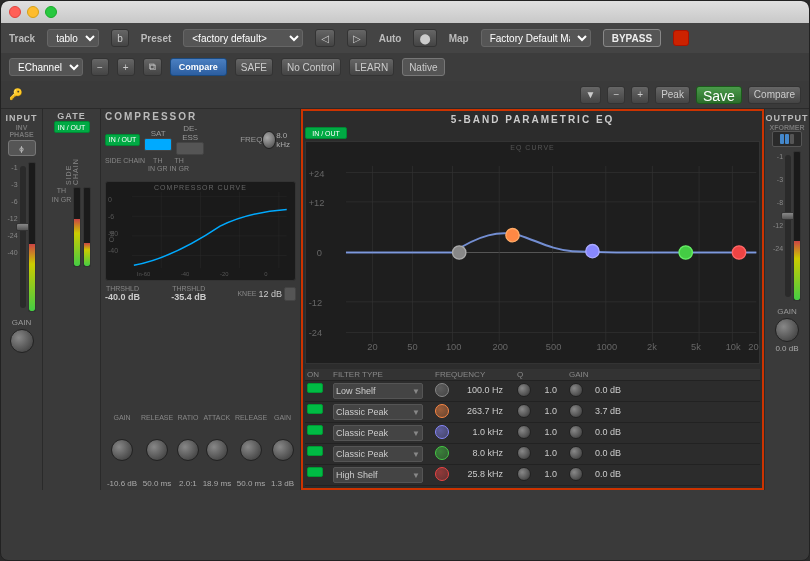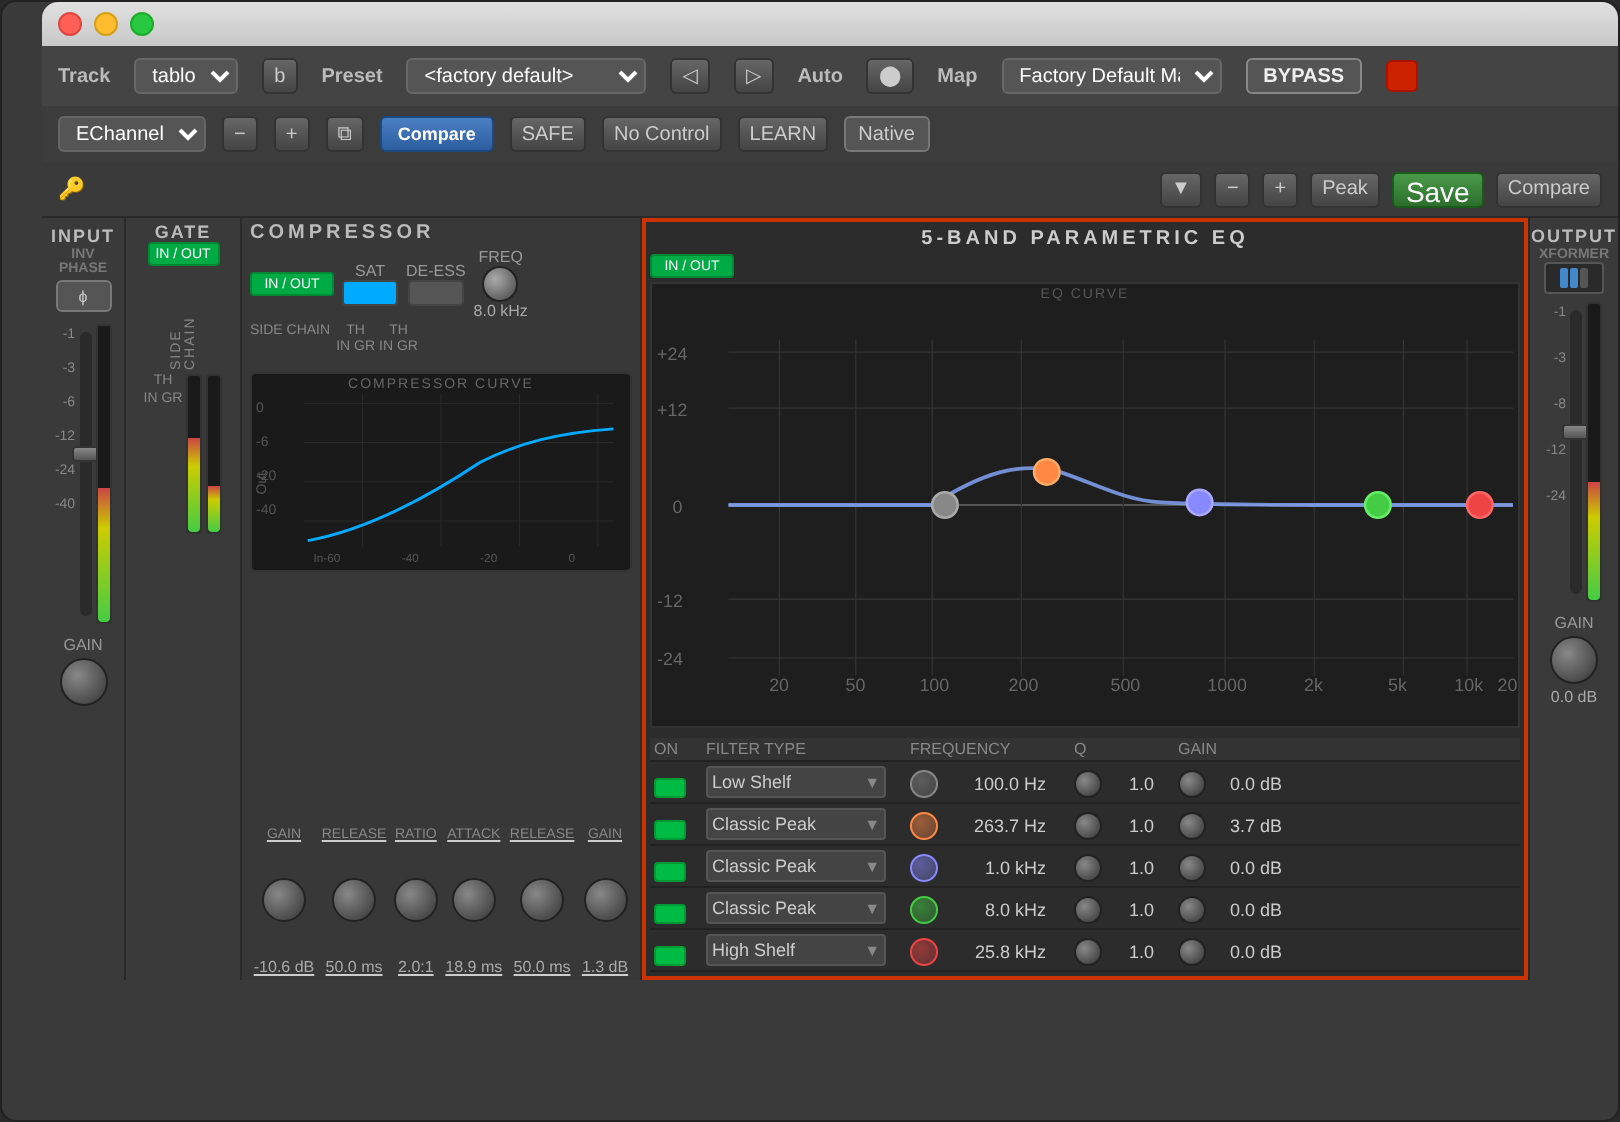--- a/index.html
+++ b/index.html
@@ -12,21 +12,20 @@
       height: 561px;
       overflow: hidden;
     }
     .window {
       width: 810px;
       height: 561px;
       background: #3a3a3a;
       border-radius: 8px;
       overflow: hidden;
       border: 1px solid #222;
-      padding-left: 20px;
     }
     
     .title-bar {
       background: linear-gradient(180deg, #e0e0e0 0%, #c8c8c8 100%);
       height: 22px;
       display: flex;
       align-items: center;
       padding: 0 8px;
       border-radius: 8px 8px 0 0;
     }
@@ -297,21 +296,20 @@
       justify-content: space-around;
       align-items: flex-end;
       margin-top: 2px;
       flex: 1;
     }
     .knob-group {
       display: flex;
       flex-direction: column;
       align-items: center;
       gap: 18px;
-      text-decoration: underline;
     }
     .knob-label { font-size: 7px; color: #888; text-align: center; }
     .knob {
       width: 22px; height: 22px;
       background: radial-gradient(circle at 35% 35%, #888, #333);
       border-radius: 50%;
       border: 1px solid #222;
       cursor: pointer;
     }
     .knob-val { font-size: 8px; color: #aaa; text-align: center; }
@@ -384,21 +382,21 @@
       background: #333;
       border-bottom: 1px solid #222;
     }
     .eq-col-on { width: 24px; font-size: 8px; color: #888; }
     .eq-col-type { width: 100px; font-size: 8px; color: #888; }
     .eq-col-freq { width: 80px; font-size: 8px; color: #888; }
     .eq-col-q { width: 50px; font-size: 8px; color: #888; }
     .eq-col-gain { width: 55px; font-size: 8px; color: #888; }
     .eq-band-row {
       display: flex;
-      align-items: flex-end;
+      align-items: flex-start;
       gap: 2px;
       padding: 2px 2px;
       border-bottom: 1px solid #222;
     }
     .band-on-btn {
       width: 16px; height: 10px;
       background: #00bb44;
       border: 1px solid #009933;
       border-radius: 2px;
       cursor: pointer;
@@ -703,21 +701,21 @@
           <span style="font-size:7px;">IN / OUT</span>
         </div>
         <div style="display:flex; flex-direction:column; align-items:center;">
           <span class="sat-label">SAT</span>
           <div class="toggle-btn active"></div>
         </div>
         <div style="display:flex; flex-direction:column; align-items:center;">
           <span class="de-ess-label">DE-ESS</span>
           <div class="toggle-btn"></div>
         </div>
-        <div style="display:flex; flex-direction:column; align-items:center;">
+        <div style="display:flex; flex-direction:row; align-items:center;margin-left:32px;">
           <span class="freq-label">FREQ</span>
           <div class="freq-knob"></div>
           <span class="freq-val">8.0 kHz</span>
         </div>
       </div>
 
       <div style="display:flex; flex-direction:row; gap:3px; align-items:flex-start; height:20px; margin-bottom:2px;">
         <div style="display:flex; flex-direction:column; align-items:center;">
           <span style="font-size:7px; color:#888;">SIDE CHAIN</span>
         </div>
@@ -759,20 +757,37 @@
           <path d="M 22 85 C 50 80 80 65 110 45 C 130 35 150 30 178 28" stroke="#00aaff" stroke-width="1.5" fill="none"></path>
 
           <text x="30" y="96" fill="#555" font-size="6">-60</text>
           <text x="70" y="96" fill="#555" font-size="6">-40</text>
           <text x="110" y="96" fill="#555" font-size="6">-20</text>
           <text x="155" y="96" fill="#555" font-size="6">0</text>
           <text x="25" y="96" fill="#555" font-size="6">In</text>
         </svg>
       </div>
 
+      <div style="display:flex; flex-direction:row; justify-content:space-between; align-items:center; margin:2px 0;">
+        <div class="thrsh-display">
+          <div class="thrshld-label">THRSHLD</div>
+          <div class="thrshld-val">-40.0 dB</div>
+        </div>
+        <div class="thrsh-display">
+          <div class="thrshld-label">THRSHLD</div>
+          <div class="thrshld-val">-35.4 dB</div>
+        </div>
+        <div class="thrsh-display knee-display">
+          <div class="thrshld-label">KNEE</div>
+          <div style="display:flex; align-items:center; gap:2px;">
+            <span class="knee-val">12 dB</span>
+            <div class="knee-select"></div>
+          </div>
+        </div>
+      </div>
 
       <div class="comp-knobs-row">
         <div class="knob-group">
           <span class="knob-label">GAIN</span>
           <div class="knob"></div>
           <span class="knob-val">-10.6 dB</span>
         </div>
         <div class="knob-group">
           <span class="knob-label">RELEASE</span>
           <div class="knob"></div>

